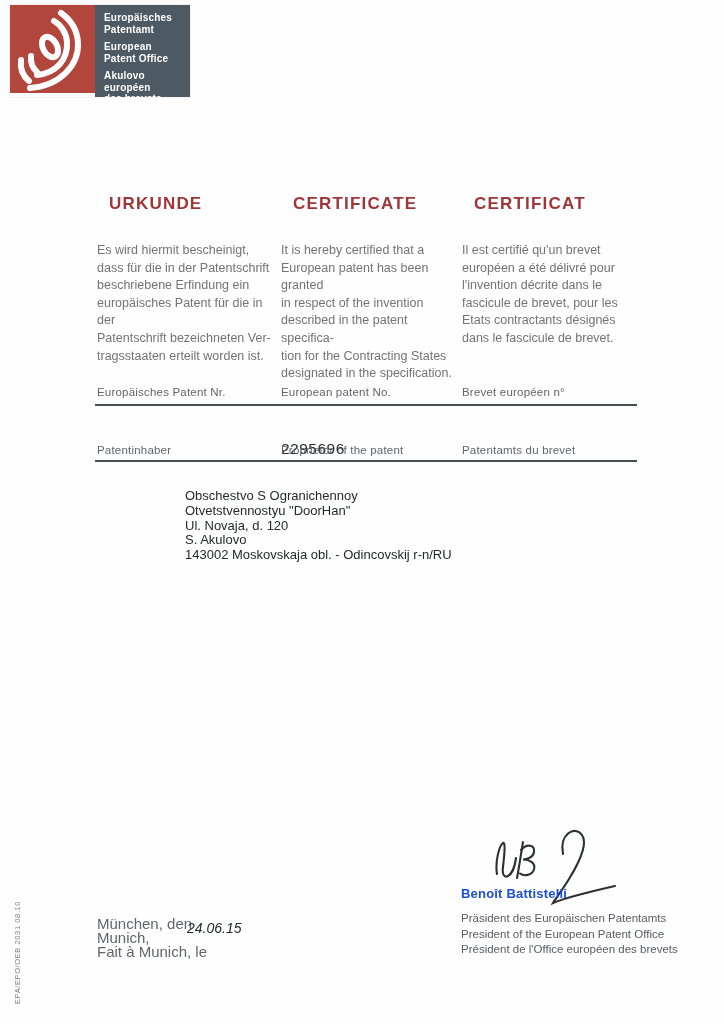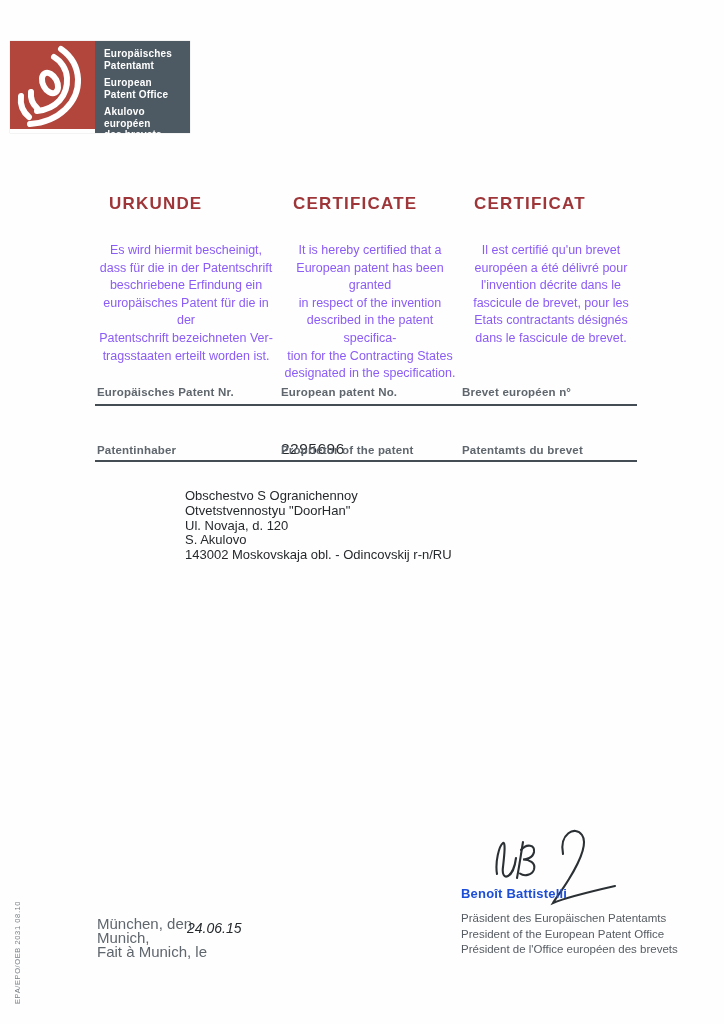--- a/index.html
+++ b/index.html
@@ -4,41 +4,41 @@
 <style>
   html,body{margin:0;padding:0;}
   body{
     width:724px;height:1024px;position:relative;background:#fbfbfa;
     font-family:"Liberation Sans","DejaVu Sans",sans-serif;
     overflow:hidden;
   }
   .page{position:absolute;inset:0;background:#fefefe;}
 
   
-  .logo{position:absolute;left:10px;top:5px;width:180px;height:92px;display:flex;box-shadow:0 0 1px rgba(0,0,0,.25);margin-top:36px;}
+  .logo{position:absolute;left:10px;top:5px;width:180px;height:92px;display:flex;box-shadow:0 0 1px rgba(0,0,0,.25);}
   .logo-red{width:85px;height:88px;background:#b2453c;flex:0 0 auto;display:flex;align-items:center;justify-content:center;}
   .logo-slate{flex:1;background:#4e5a63;color:#ffffff;padding:7px 0 0 9px;box-sizing:border-box;}
   .logo-name{font-size:10px;line-height:11.5px;font-weight:bold;white-space:pre-line;margin-bottom:6px;letter-spacing:.2px;}
 
   
   .c1{left:97px;}
   .c2{left:281px;}
   .c3{left:462px;}
 
   .heading{
     position:absolute;top:182px;margin:12px;
     font-size:17px;font-weight:bold;letter-spacing:1.2px;color:#9e3639;
   }
   .para{
     position:absolute;top:242px;width:178px;margin:0;
-    font-size:12.5px;line-height:17.6px;color:#8b5cf6;white-space:pre-line;text-align:center;
+    font-size:12.5px;line-height:17.6px;color:#737373;white-space:pre-line;
   }
 
   .field-label{
-    position:absolute;font-size:11.5px;color:#5f666d;letter-spacing:.2px;font-weight:bold;
+    position:absolute;font-size:11.5px;color:#5f666d;letter-spacing:.2px;
   }
   .row1{top:386px;}
   .row2{top:444px;}
   .rule{position:absolute;left:95px;width:542px;height:0;border-top:2px solid #454d54;}
   .rule1{top:404px;}
   .rule2{top:460px;}
 
   .typed{color:#26292c;font-family:"Liberation Sans","DejaVu Sans",sans-serif;}
   .patent-number{position:absolute;top:408px;font-size:15.5px;letter-spacing:.5px;margin-top:32px;}
   .proprietor-value{position:absolute;left:185px;top:489px;font-size:13px;line-height:14.8px;white-space:pre-line;}

